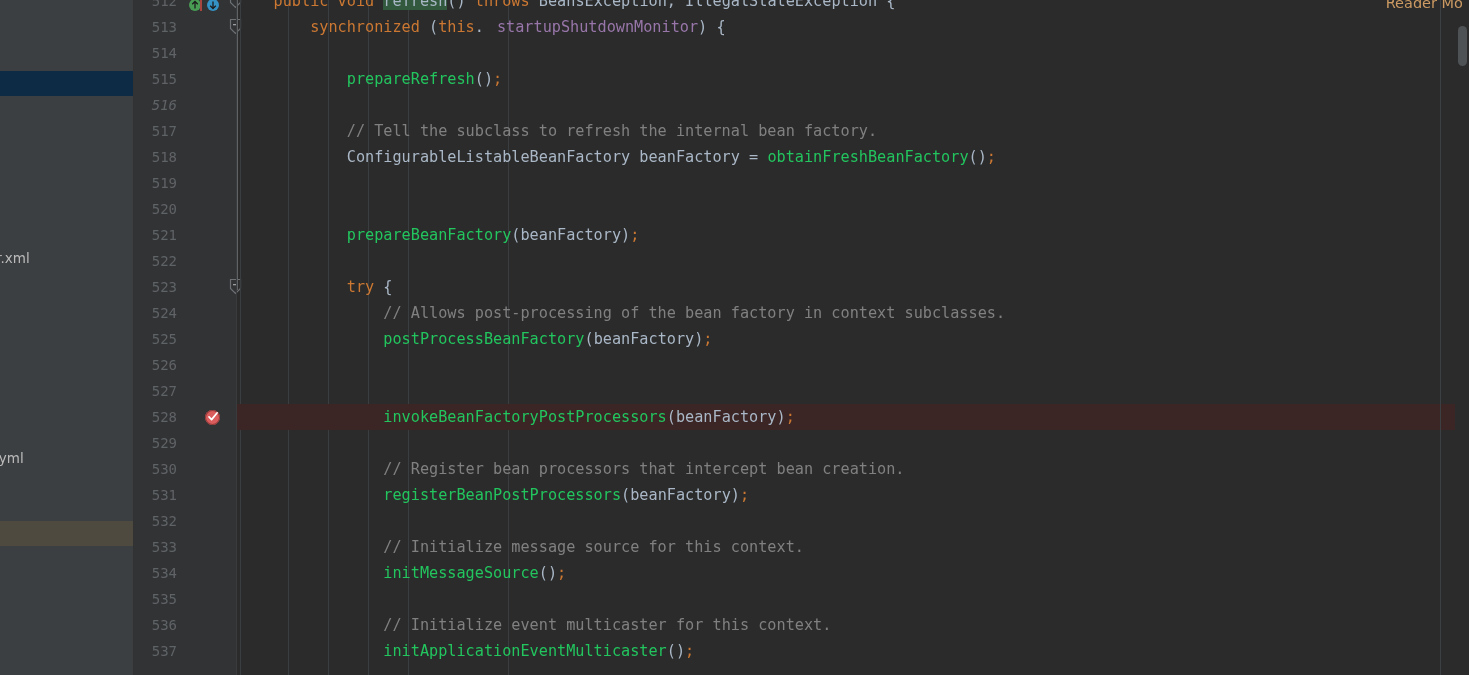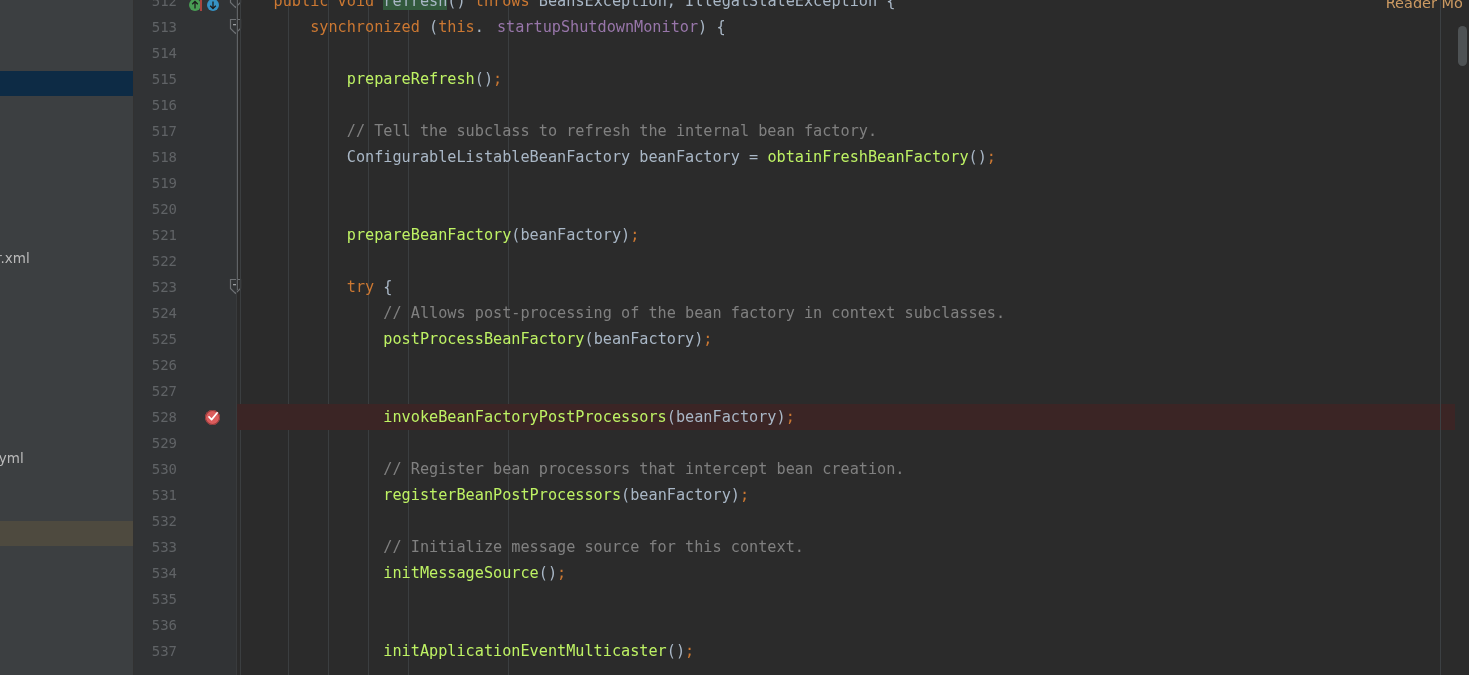--- a/index.html
+++ b/index.html
@@ -80,21 +80,21 @@
 
   .indent{
     position:absolute;top:0;width:1px;height:675px;background:#3b3e40;
   }
 
   
   .kw{color:#cc7832;}
   .cm{color:#808080;}
   .fld{color:#9876aa;margin-left:13px;}
   .id{color:#a9b7c6;}
-  .mc{color:#bef264;}
+  .mc{color:#22c55e;}
   .hit{background:#32593d;color:#a9b7c6;}
 
   
   .wrapguide{
     position:absolute;top:0;width:1px;height:675px;background:#3c4043;
   }
   
   .sb-track{position:absolute;right:0;top:0;width:14px;height:675px;background:#2b2b2b;}
   .sb-thumb{position:absolute;right:2px;top:26px;width:9px;height:40px;border-radius:5px;background:#4e5254;}
 
@@ -192,21 +192,21 @@
   <div class="panel-edge"></div>
 
   <div class="editor">
 
     <div class="gutter">
       <div id="gutter-nums">
           <div class="lnum" style="top: -12px;">512</div>
           <div class="lnum" style="top: 14px;">513</div>
           <div class="lnum" style="top: 40px;">514</div>
           <div class="lnum" style="top: 66px;">515</div>
-          <div class="lnum" style="top: 92px;">516</div>
+          <div class="lnum" style="top: 92px; font-style: italic;">516</div>
           <div class="lnum" style="top: 118px;">517</div>
           <div class="lnum" style="top: 144px;">518</div>
           <div class="lnum" style="top: 170px;">519</div>
           <div class="lnum" style="top: 196px;">520</div>
           <div class="lnum" style="top: 222px;">521</div>
           <div class="lnum" style="top: 248px;">522</div>
           <div class="lnum" style="top: 274px;">523</div>
           <div class="lnum" style="top: 300px;">524</div>
           <div class="lnum" style="top: 326px;">525</div>
           <div class="lnum" style="top: 352px;">526</div>
@@ -298,21 +298,21 @@
           <div class="line" style="top: 352px;"><span class="txt"></span></div>
           <div class="line" style="top: 378px;"><span class="txt"><span class="id">                </span></span></div>
           <div class="line hl" style="top: 404px;"><span class="txt"><span class="id">                </span><span class="mc">invokeBeanFactoryPostProcessors</span><span class="id">(beanFactory)</span><span class="kw">;</span></span></div>
           <div class="line" style="top: 430px;"><span class="txt"></span></div>
           <div class="line" style="top: 456px;"><span class="txt"><span class="id">                </span><span class="cm">// Register bean processors that intercept bean creation.</span></span></div>
           <div class="line" style="top: 482px;"><span class="txt"><span class="id">                </span><span class="mc">registerBeanPostProcessors</span><span class="id">(beanFactory)</span><span class="kw">;</span></span></div>
           <div class="line" style="top: 508px;"><span class="txt"></span></div>
           <div class="line" style="top: 534px;"><span class="txt"><span class="id">                </span><span class="cm">// Initialize message source for this context.</span></span></div>
           <div class="line" style="top: 560px;"><span class="txt"><span class="id">                </span><span class="mc">initMessageSource</span><span class="id">()</span><span class="kw">;</span></span></div>
           <div class="line" style="top: 586px;"><span class="txt"></span></div>
-          <div class="line" style="top: 612px;"><span class="txt"><span class="id">                </span></span></div>
+          <div class="line" style="top: 612px;"><span class="txt"><span class="id">                </span><span class="cm">// Initialize event multicaster for this context.</span></span></div>
           <div class="line" style="top: 638px;"><span class="txt"><span class="id">                </span><span class="mc">initApplicationEventMulticaster</span><span class="id">()</span><span class="kw">;</span></span></div>
         </div>
       <div class="wrapguide" style="left:1203px;"></div>
     </div>
 
     <div class="sb-track">
       <div class="sb-thumb" style="top: 26px; height: 40px;"></div>
     </div>
   </div>
 

